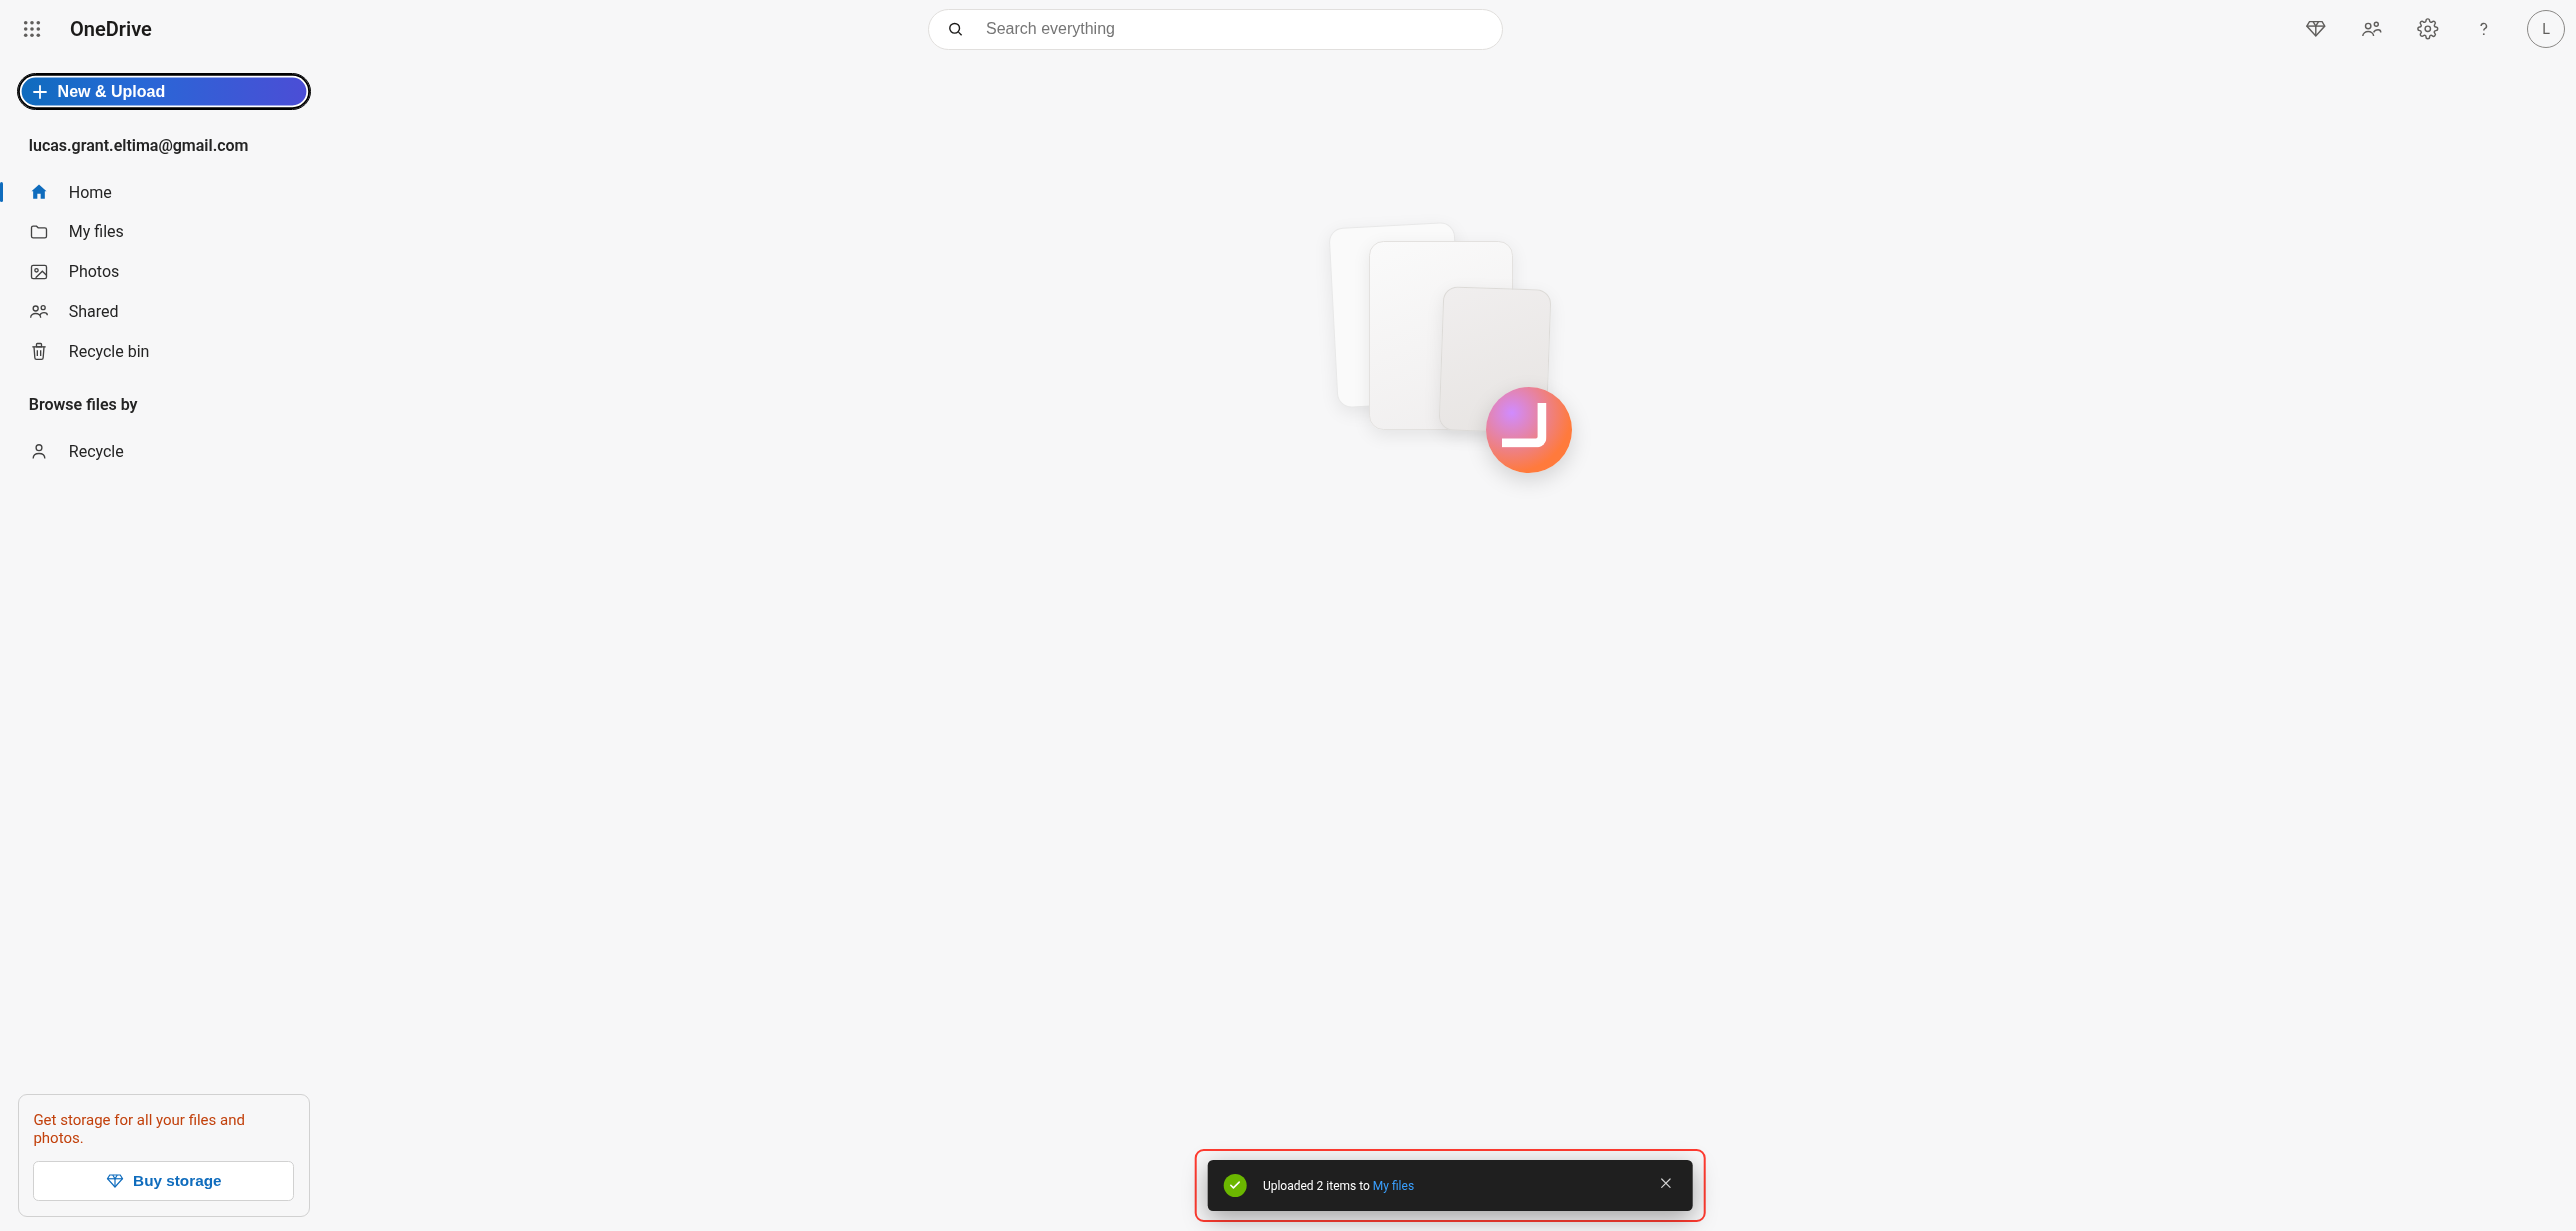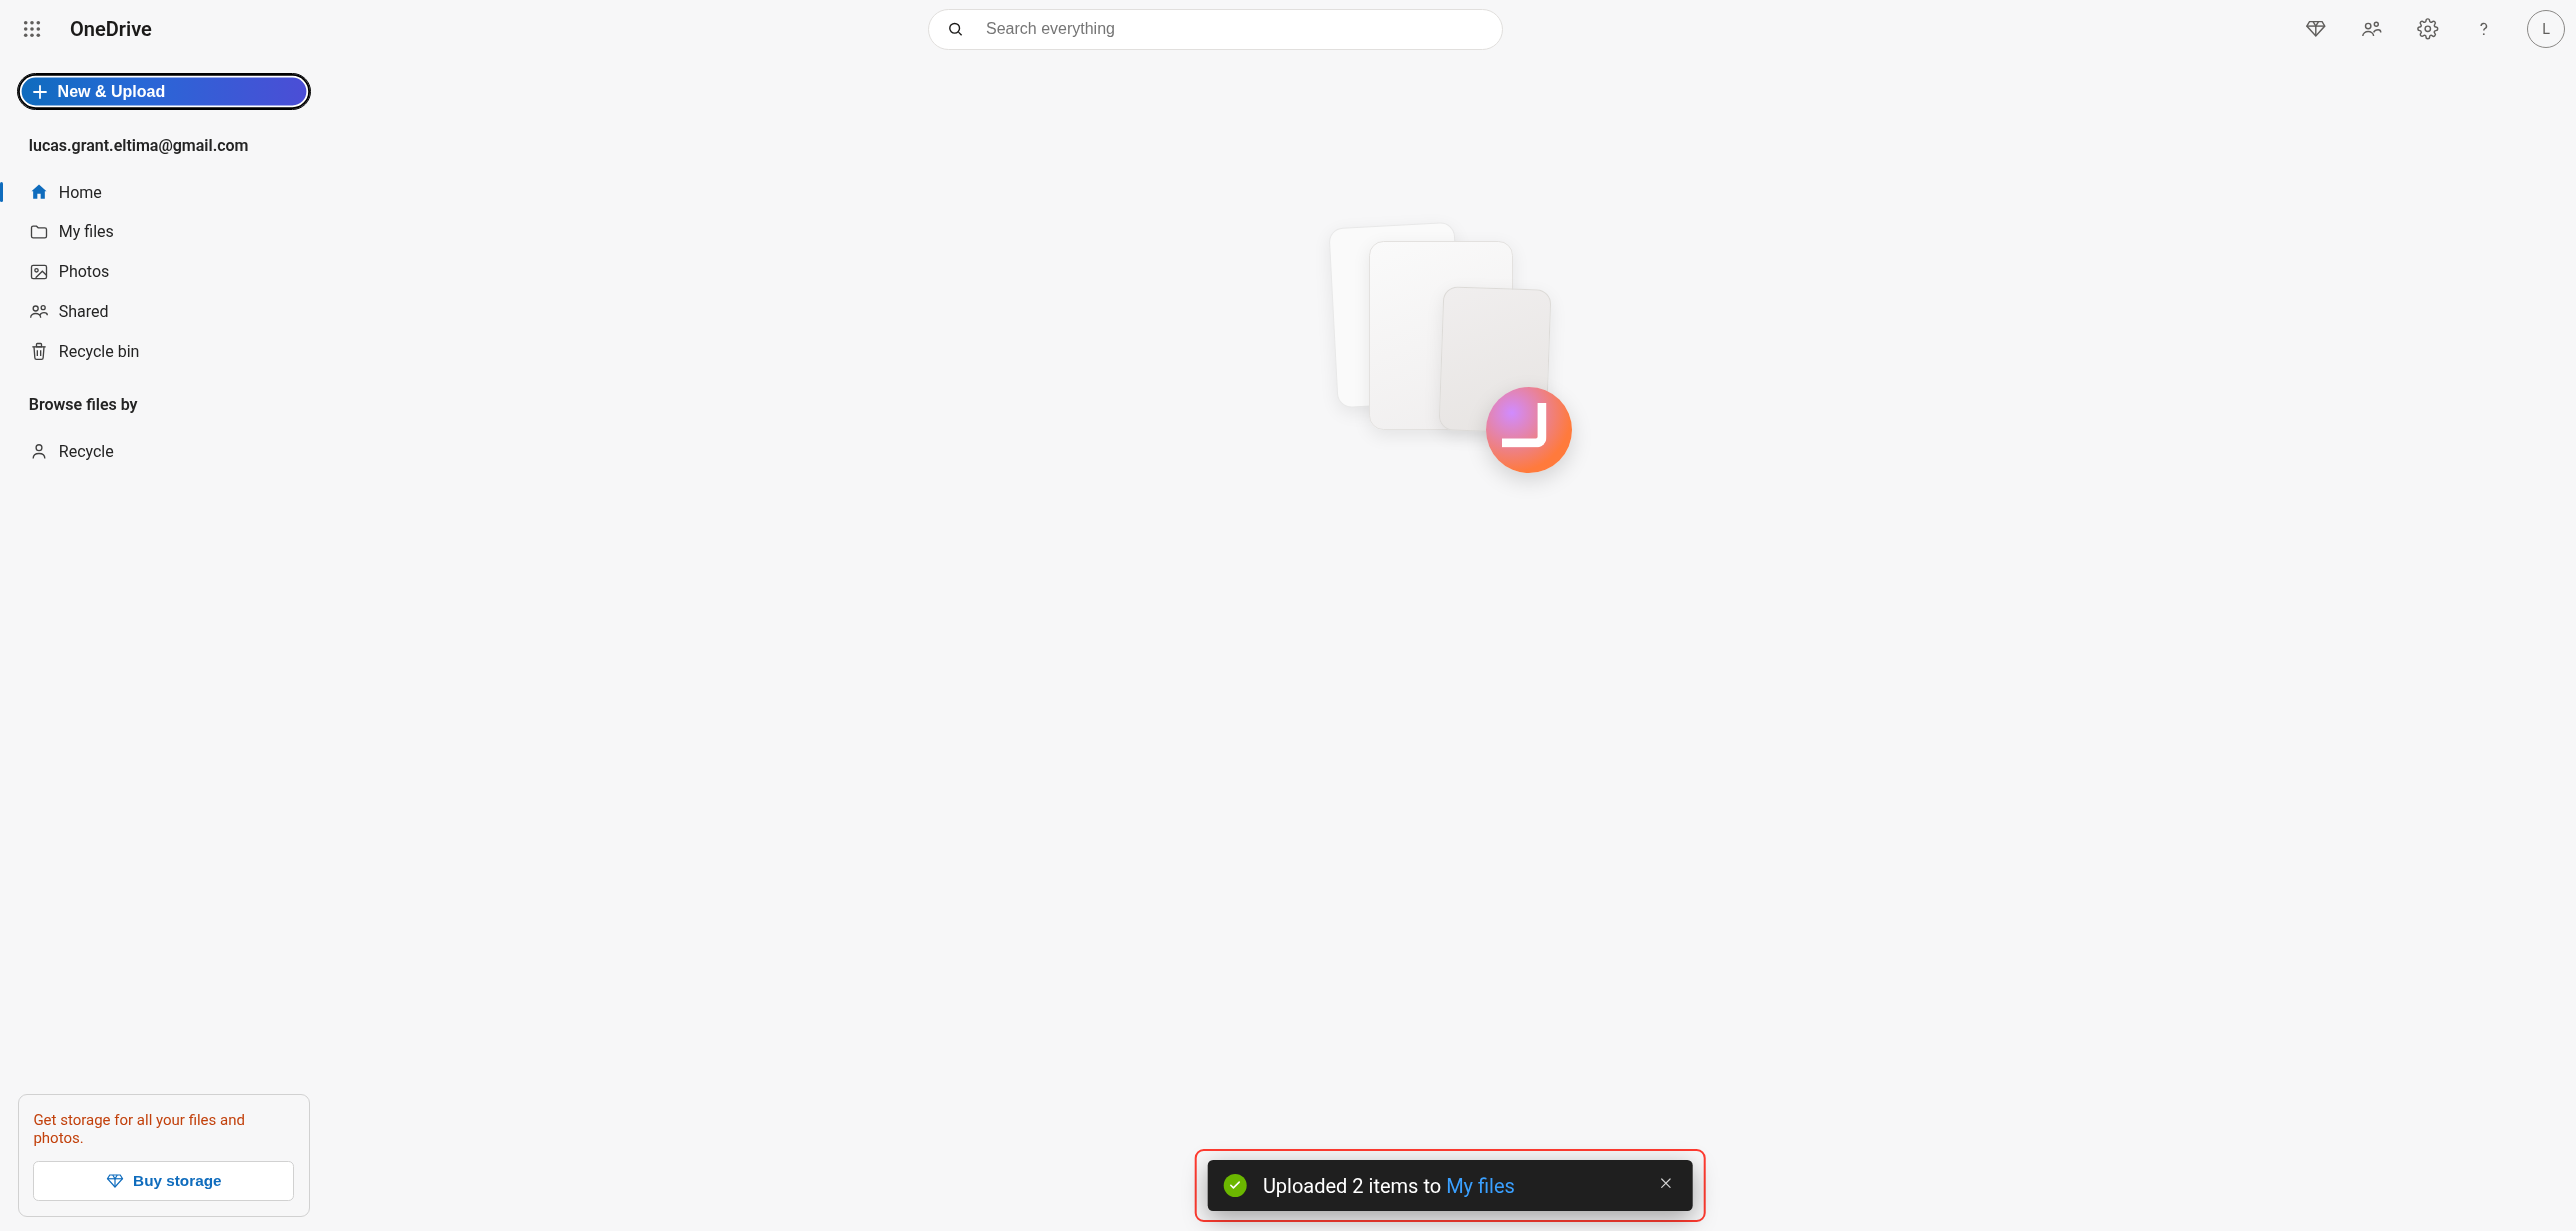--- a/index.html
+++ b/index.html
@@ -97,21 +97,21 @@
   .new-btn svg { flex: 0 0 auto; }
 
   .user-email {
     margin-top: 27px;
     font-size: 16px; font-weight: 600; color: #242424;
     padding-left: 10.8px;
   }
 
   .nav { margin-top: 18px; display: flex; flex-direction: column; gap: 1.8px; }
   .nav-item {
-    display: flex; align-items: center; gap: 10px;
+    display: flex; align-items: center; gap: 20px;
     padding: 9px 10.8px;
     font-size: 16px; color: #242424;
     cursor: pointer; border-radius: 5.4px;
     position: relative;
   }
   .nav-item.active::before {
     content: "";
     position: absolute;
     left: -18px; top: 9px; bottom: 9px; width: 2.7px;
     background: #0f6cbd; border-radius: 1.8px;
@@ -187,21 +187,21 @@
     background: #1f1f1f; color: #fff;
     border-radius: 5.4px;
     padding: 12.6px 16px;
     min-width: 485px;
     box-shadow: 0 7.2px 25px rgba(0,0,0,0.35);
   }
   .toast .check {
     width: 23.4px; height: 23.4px; border-radius: 50%;
     background: #6bb700; display:flex;align-items:center;justify-content:center;
   }
-  .toast-msg { font-size: 20px; flex:1; }
+  .toast-msg { font-size: 12px; flex:1; }
   .toast-msg .link { color: #3aa0ff; }
   .toast-close { cursor: pointer; color: #d0d0d0; padding: 3.6px; }
 
 </style>
 </head>
 <body>
 
 <div class="header">
   <div class="app-launcher">
     <svg width="18" height="18" viewBox="0 0 20 20">

